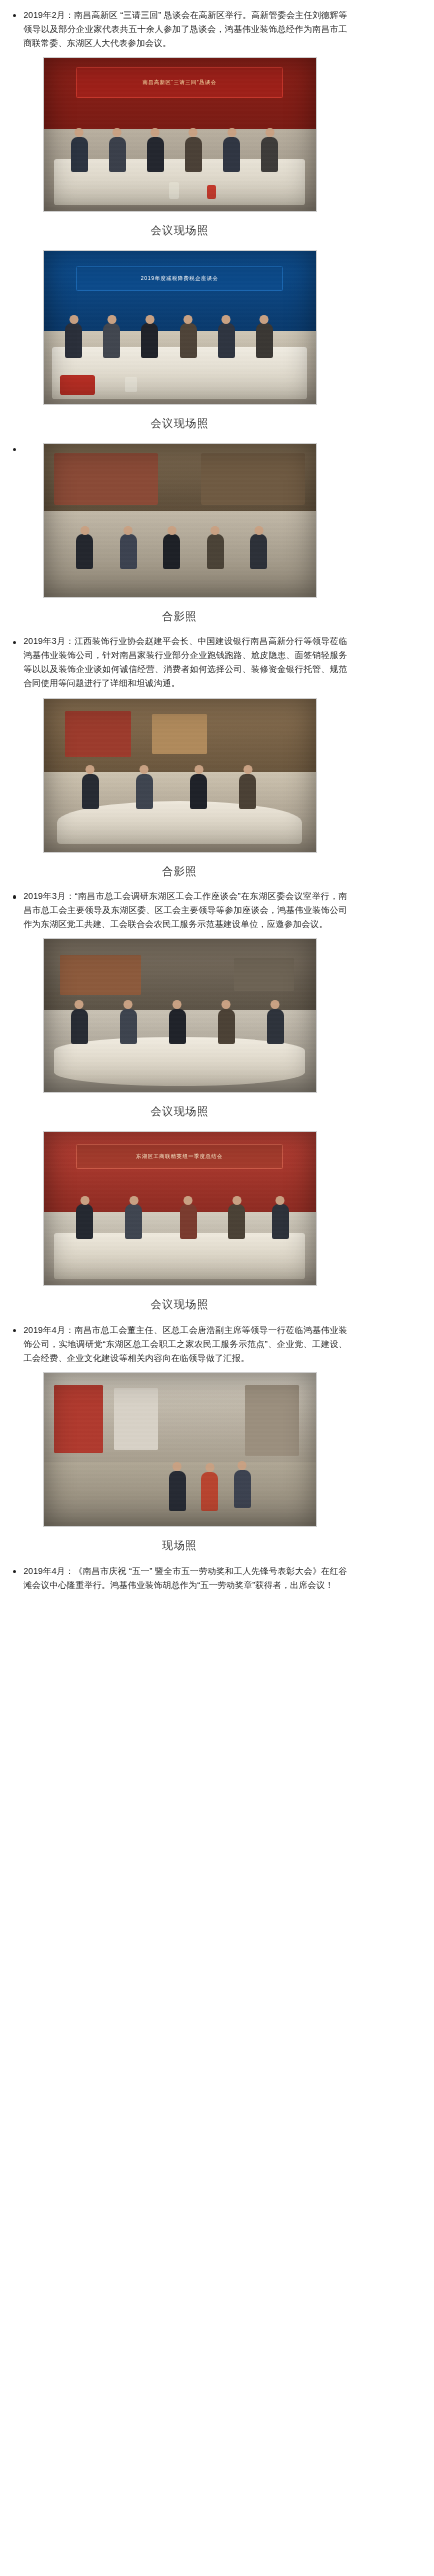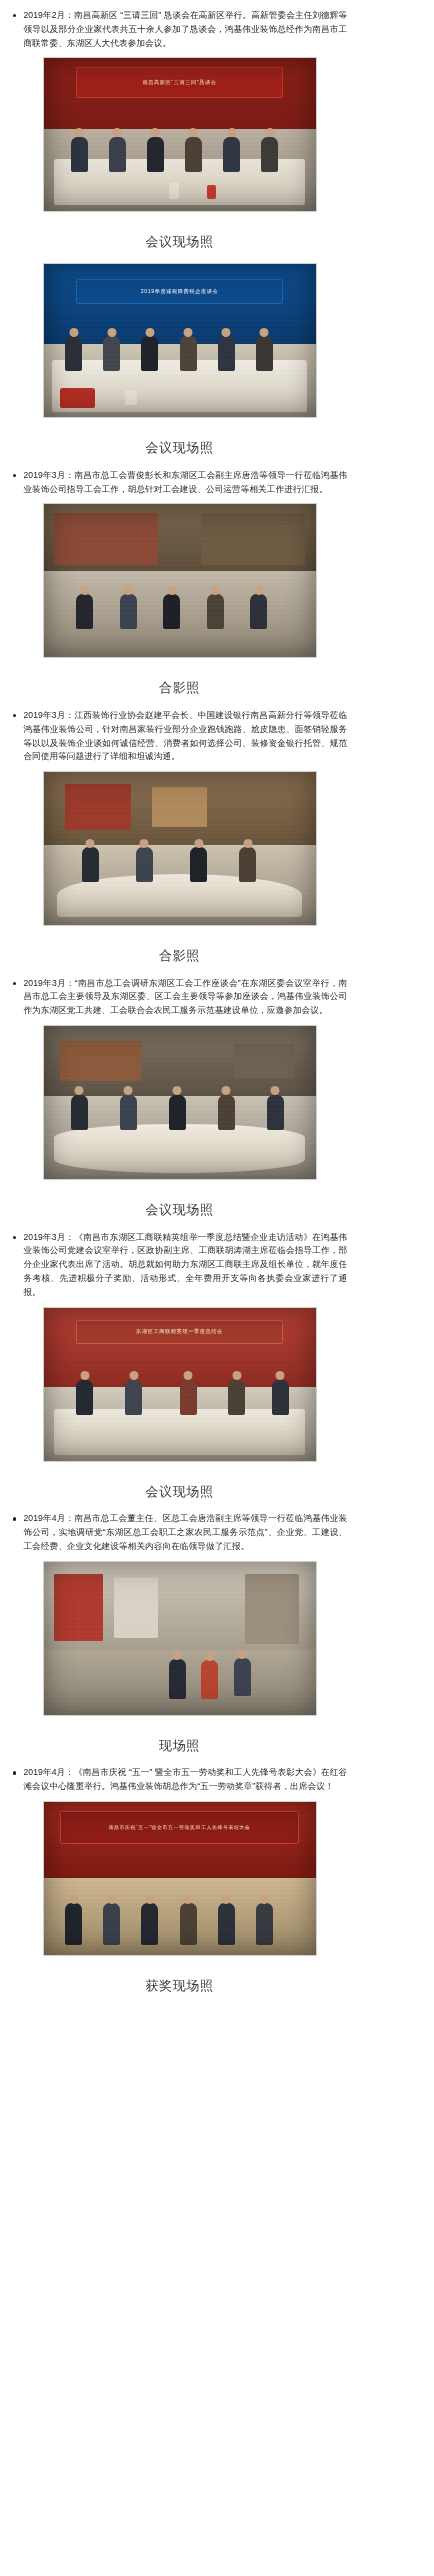--- a/index.html
+++ b/index.html
@@ -47,22 +47,22 @@
   }
   .photo {
     width: 272px;
     height: 153px;
     position: relative;
     overflow: hidden;
     border: 0.6px solid #cfcfcf;
     background: #6d6a63;
   }
   .caption {
-    margin-top: 21px;
-    font-size: 13px;
+    margin-top: 11px;
+    font-size: 11px;
     color: #3a3a3a;
     text-align: center;
     letter-spacing: 0.6px;
   }
   
   .scene {
     position: absolute;
     inset: 0;
   }
   .sky {
@@ -192,21 +192,20 @@
           <div class="vignette"></div>
         </div>
       </div>
       <div class="caption">会议现场照</div>
     </div>
   </div>
 
   <div class="entry">
     <div class="entry-text">
       <span class="bullet"></span>
-      <span>2019年3月：南昌市总工会曹俊彭长和东湖区工会副主席唐浩等领导一行莅临鸿基伟业装饰公司指导工会工作，胡总针对工会建设、公司运营等相关工作进行汇报。</span>
     </div>
     <div class="photo-block">
       <div class="photo">
         <div class="scene">
           <div class="sky" style="background:linear-gradient(#7c6950,#5d4d39);height:44%"></div>
           <div class="floor" style="background:linear-gradient(#c2b9a8,#8f8676);height:56%"></div>
           <div class="blob" style="left:4%;top:6%;width:38%;height:34%;background:#8a4a36;border-radius:1.9px"></div>
           <div class="blob" style="right:4%;top:6%;width:38%;height:34%;background:#6f5a42;border-radius:1.9px"></div>
           <div class="person" style="left:12%;bottom:18%;background:#23262d"></div>
           <div class="person" style="left:28%;bottom:18%;background:#3c4250"></div>
@@ -269,24 +268,20 @@
           <div class="person" style="left:82%;bottom:32%;background:#2d323b"></div>
           <div class="grain"></div>
           <div class="vignette"></div>
         </div>
       </div>
       <div class="caption">会议现场照</div>
     </div>
   </div>
 
   <div class="entry">
-    <div class="entry-text">
-      <span class="bullet"></span>
-      <span>2019年3月：《南昌市东湖区工商联精英组举一季度总结暨企业走访活动》在鸿基伟业装饰公司党建会议室举行，区政协副主席、工商联胡涛湖主席莅临会指导工作，部分企业家代表出席了活动。胡总就如何助力东湖区工商联主席及组长单位，就年度任务考核、先进积极分子奖励、活动形式、全年费用开支等向各执委会业家进行了通报。</span>
-    </div>
     <div class="photo-block">
       <div class="photo">
         <div class="scene">
           <div class="sky" style="background:linear-gradient(#b94034,#8e2b22);height:52%"></div>
           <div class="floor" style="background:linear-gradient(#d2ccbe,#9d9486);height:48%"></div>
           <div class="banner" style="background:#a33b2c;border:0.6px solid #cb5a47;top:8%;height:16%;color:#fff2d0">东湖区工商联精英组一季度总结会</div>
           <div class="table" style="background:linear-gradient(#efeade,#cac2b1);left:4%;right:4%;bottom:4%;height:30%"></div>
           <div class="person" style="left:12%;bottom:30%;background:#242830"></div>
           <div class="person" style="left:30%;bottom:30%;background:#3f4550"></div>
           <div class="person" style="left:50%;bottom:30%;background:#7a3b2e"></div>
@@ -322,34 +317,16 @@
       </div>
       <div class="caption">现场照</div>
     </div>
   </div>
 
   <div class="entry">
     <div class="entry-text">
       <span class="bullet"></span>
       <span>2019年4月：《南昌市庆祝 “五一” 暨全市五一劳动奖和工人先锋号表彰大会》在红谷滩会议中心隆重举行。鸿基伟业装饰胡总作为“五一劳动奖章”获得者，出席会议！</span>
     </div>
-    <div class="photo-block">
-      <div class="photo">
-        <div class="scene">
-          <div class="sky" style="background:linear-gradient(#a82a1e,#7d1a12);height:50%"></div>
-          <div class="floor" style="background:linear-gradient(#cdb78f,#9d8a68);height:50%"></div>
-          <div class="banner" style="background:#8e1d16;border:0.6px solid #c2453a;top:6%;height:22%;left:6%;right:6%;color:#ffe9b0;font-size:4.9px">南昌市庆祝“五一”暨全市五一劳动奖和工人先锋号表彰大会</div>
-          <div class="person" style="left:8%;bottom:6%;background:#1f232b;height:42px"></div>
-          <div class="person" style="left:22%;bottom:6%;background:#3a404b;height:42px"></div>
-          <div class="person" style="left:36%;bottom:6%;background:#232730;height:42px"></div>
-          <div class="person" style="left:50%;bottom:6%;background:#4a4034;height:42px"></div>
-          <div class="person" style="left:64%;bottom:6%;background:#2b303a;height:42px"></div>
-          <div class="person" style="left:78%;bottom:6%;background:#373a40;height:42px"></div>
-          <div class="grain"></div>
-          <div class="vignette"></div>
-        </div>
-      </div>
-      <div class="caption">获奖现场照</div>
-    </div>
   </div>
 
 </div>
 
 
 </body></html>

